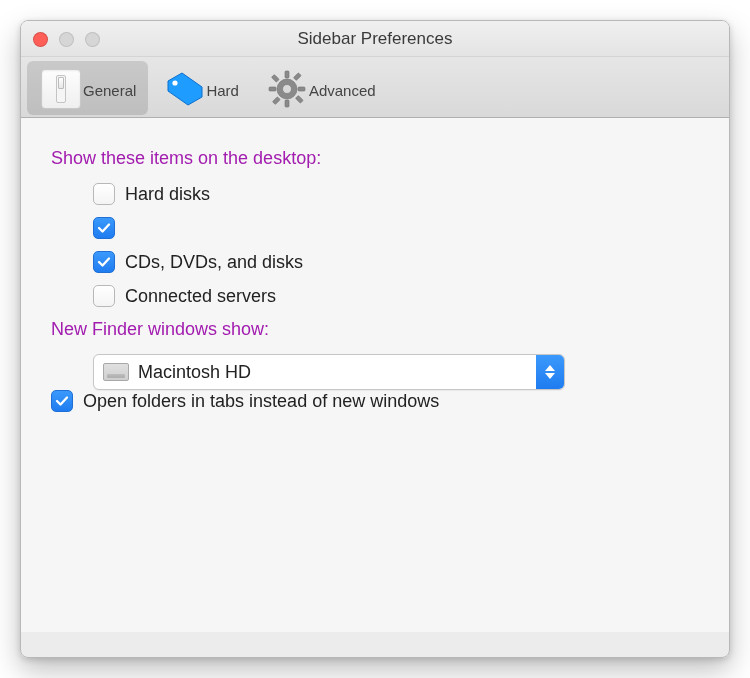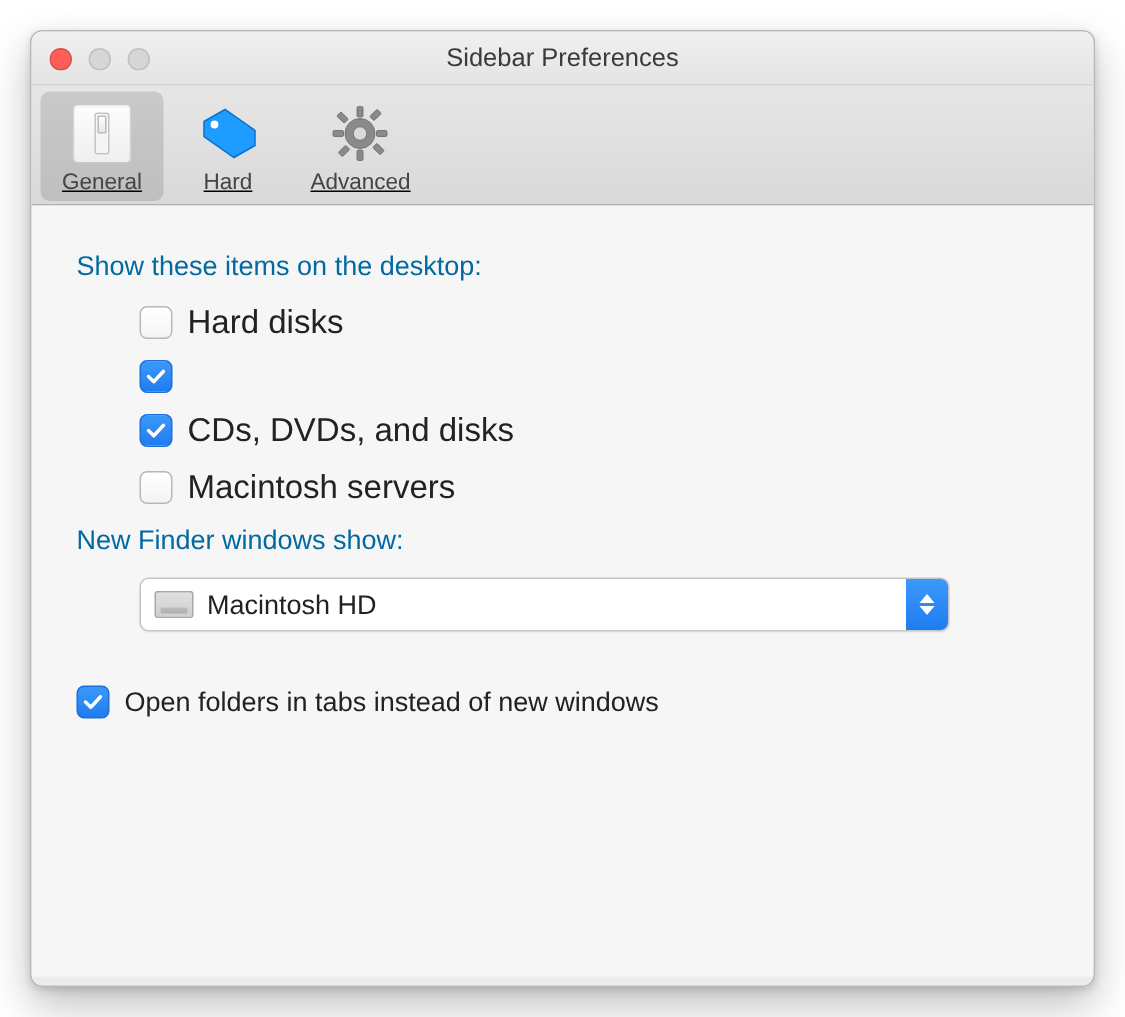--- a/index.html
+++ b/index.html
@@ -54,28 +54,27 @@
     }
     .toolbar {
       background: linear-gradient(to bottom, #e6e6e6, #d9d9d9);
       border-bottom: 1px solid #b0b0b0;
       display: flex;
       padding: 4px 6px 2px 6px;
       gap: 2px;
     }
     .tab {
       display: flex;
-      flex-direction: column;
+      flex-direction: row;
       align-items: center;
       justify-content: space-between;
       padding: 6px 12px 4px 12px;
       border-radius: 6px;
       min-width: 82px;
       cursor: default;
-      text-decoration: underline;
     }
     .tab.selected {
       background: rgba(0,0,0,0.12);
     }
     .tab-icon {
       width: 44px;
       height: 44px;
       display: flex;
       align-items: center;
       justify-content: center;
@@ -134,30 +133,30 @@
     
     .gear-icon svg { display:block; }
 
     .content {
       background: #f6f6f6;
       padding: 30px 30px 30px 30px;
       height: calc(100% - 36px - 86px);
     }
     .section-label {
       font-size: 18px;
-      color: #0369a1;
+      color: #a21caf;
       margin-bottom: 14px;
     }
     .check-row {
       display: flex;
       align-items: center;
       gap: 10px;
       margin-bottom: 12px;
       padding-left: 42px;
-      font-size: 22px;
+      font-size: 18px;
       color: #222;
     }
     .checkbox {
       width: 22px; height: 22px;
       border-radius: 5px;
       border: 1px solid #b8b8b8;
       background: linear-gradient(to bottom, #fff, #f4f4f4);
       display: flex; align-items: center; justify-content: center;
       flex-shrink: 0;
     }
@@ -167,21 +166,21 @@
     }
     .checkbox.checked svg { display:block; }
     .checkbox svg { display:none; }
 
     .section2 { margin-top: 10px; }
     .select-wrap {
       margin-top: 12px;
       padding-left: 42px;
     }
     .select {
-      width: 540px;
+      width: 472px;
       height: 36px;
       background: #fff;
       border: 1px solid #c6c6c6;
       border-radius: 6px;
       display: flex;
       align-items: center;
       position: relative;
       box-shadow: 0 0.5px 1px rgba(0,0,0,0.05);
     }
     .select-icon {
@@ -214,21 +213,20 @@
       border-top-right-radius: 5px;
       border-bottom-right-radius: 5px;
       display:flex; flex-direction:column; align-items:center; justify-content:center;
       gap:2px;
     }
     .chev { width:0;height:0; border-left:5px solid transparent; border-right:5px solid transparent; }
     .chev.up { border-bottom:6px solid #fff; }
     .chev.down { border-top:6px solid #fff; }
 
     .bottom-row {
-      margin-top: 36px;
       display: flex;
       align-items: center;
       gap: 10px;
       font-size: 18px;
       color: #222;
       padding-left: 0;
     }
   </style>
 </head>
 <body>
@@ -313,21 +311,21 @@
             <path d="M2 7 L5.5 10.5 L12 3.5" stroke="#fff" stroke-width="2.3" fill="none" stroke-linecap="round" stroke-linejoin="round"></path>
           </svg>
       </div>
       <span>CDs, DVDs, and disks</span>
     </div>
 
     <div class="check-row">
       <div class="checkbox">
         
       </div>
-      <span>Macintosh servers</span>
+      <span>Connected servers</span>
     </div>
 
     <div class="section2">
       <div class="section-label">New Finder windows show:</div>
       <div class="select-wrap">
         <div class="select">
           <div class="select-icon">
               <div class="hdd"></div>
             </div>
           <div class="select-label">Macintosh HD</div>

